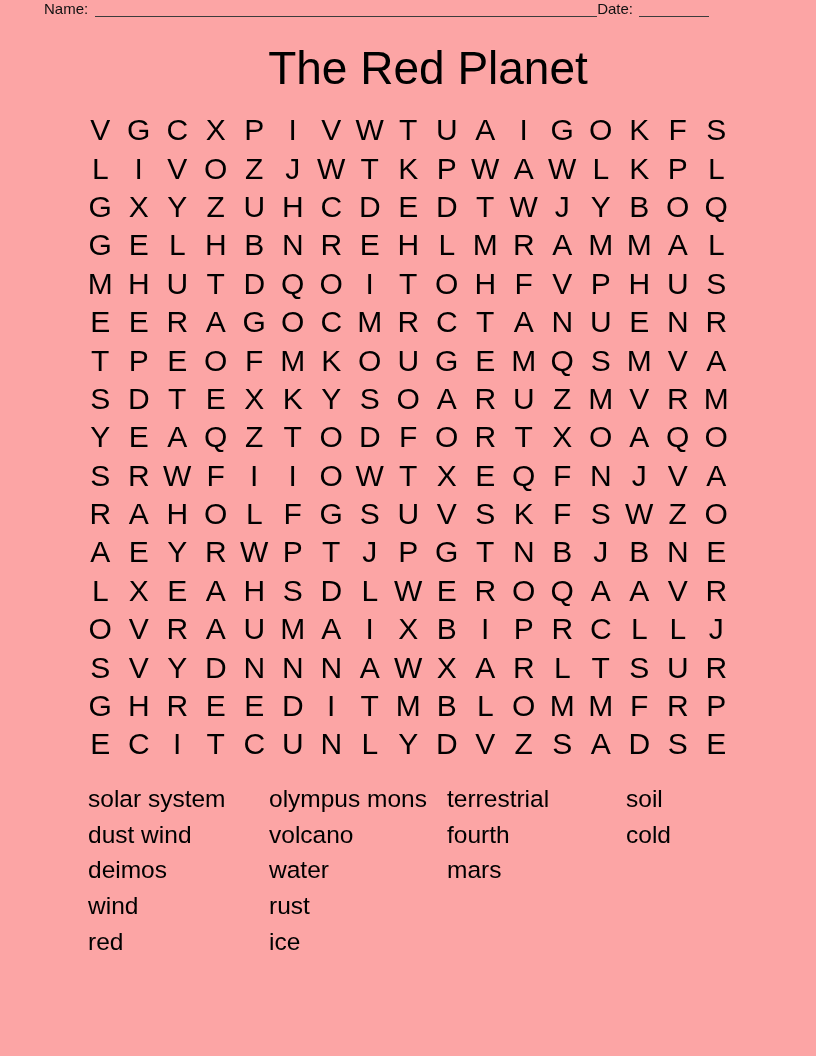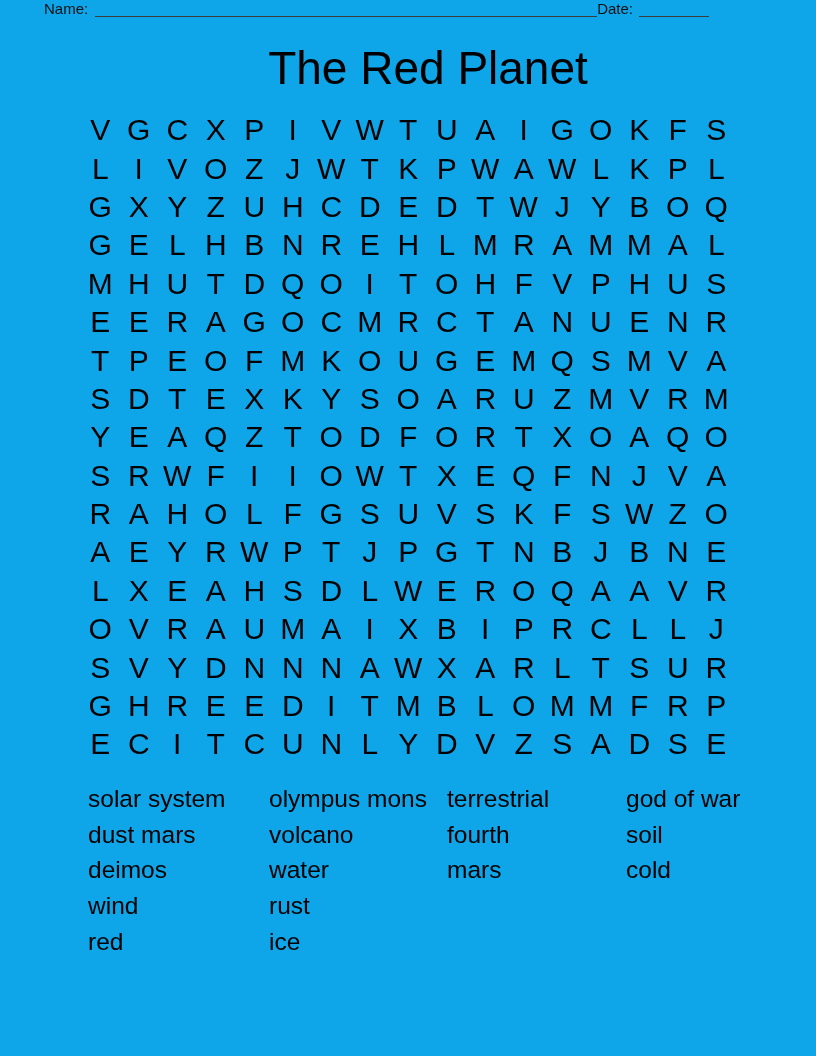--- a/index.html
+++ b/index.html
@@ -1,21 +1,21 @@
 <!DOCTYPE html>
 <html><head>
 <meta charset="utf-8">
 <style>
   * { box-sizing: border-box; }
   html, body { margin: 0; padding: 0; background: #ffffff; }
   .page {
     position: relative;
     width: 816px;
     height: 1056px;
-    background: #0ea5e9;
+    background: #fca5a5;
     font-family: "Liberation Sans", sans-serif;
     color: #000000;
     overflow: hidden;
   }
   
   .header {
     position: absolute;
     top: 0px;
     left: 44px;
     width: 700px;
@@ -385,37 +385,36 @@
       <span class="cell">S</span>
       <span class="cell">A</span>
       <span class="cell">D</span>
       <span class="cell">S</span>
       <span class="cell">E</span>
     </div>
 
   <div class="words" id="word-list">
       <div class="word-col word-col-0">
         <div class="word">solar system</div>
-        <div class="word">dust mars</div>
+        <div class="word">dust wind</div>
         <div class="word">deimos</div>
         <div class="word">wind</div>
         <div class="word">red</div>
       </div>
       <div class="word-col word-col-1">
         <div class="word">olympus mons</div>
         <div class="word">volcano</div>
         <div class="word">water</div>
         <div class="word">rust</div>
         <div class="word">ice</div>
       </div>
       <div class="word-col word-col-2">
         <div class="word">terrestrial</div>
         <div class="word">fourth</div>
         <div class="word">mars</div>
       </div>
       <div class="word-col word-col-3">
-        <div class="word">god of war</div>
         <div class="word">soil</div>
         <div class="word">cold</div>
       </div>
     </div>
 
 </div>
 
 </body></html>

